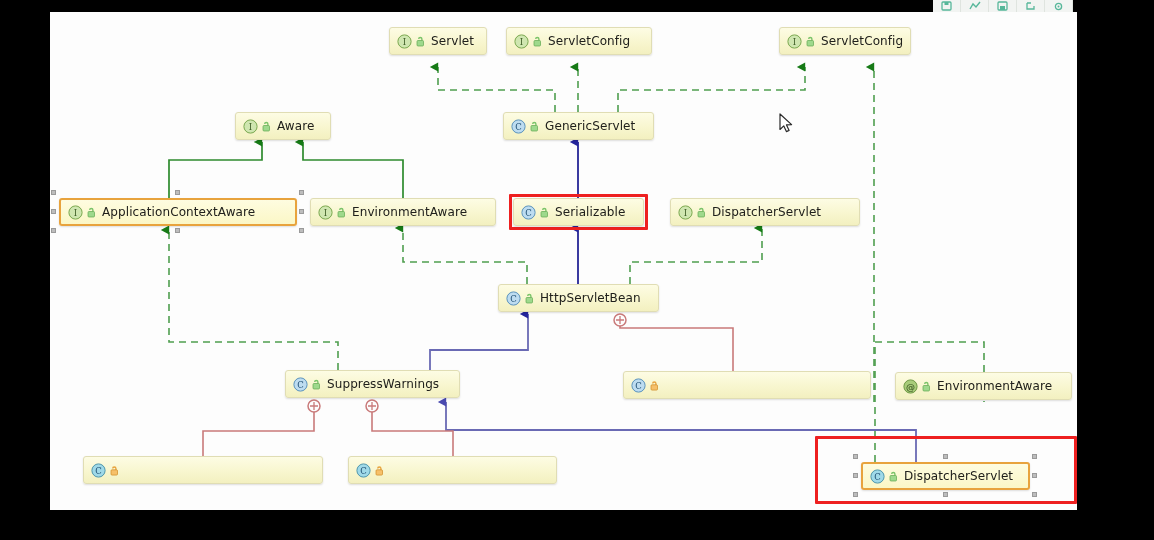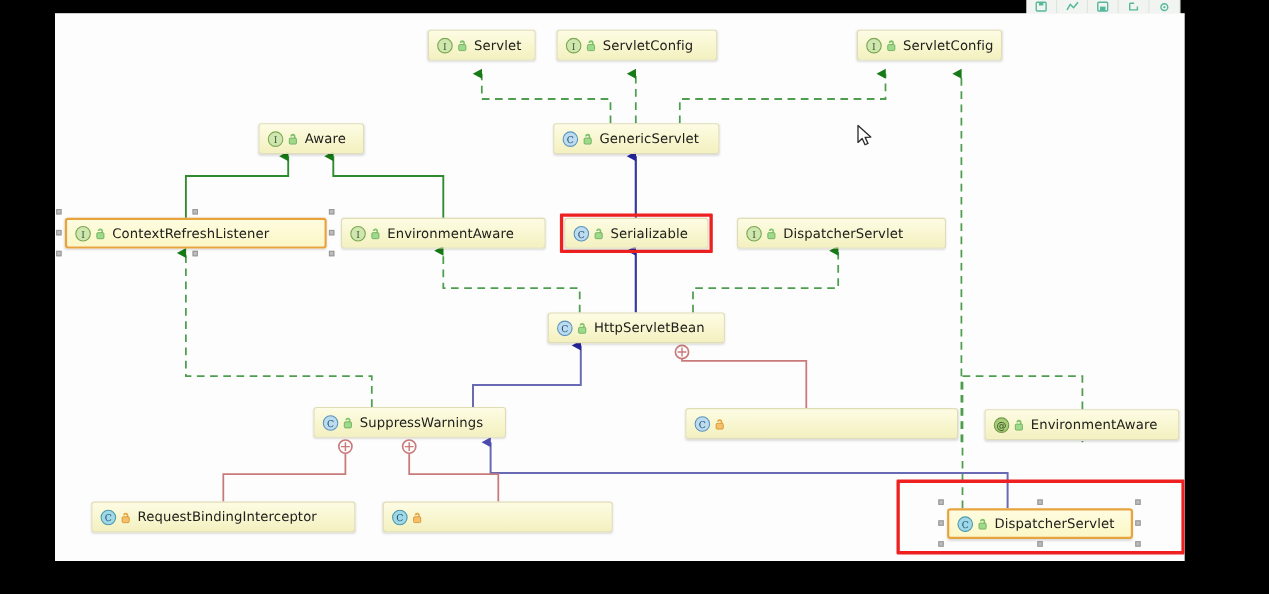--- a/index.html
+++ b/index.html
@@ -289,21 +289,21 @@
             <circle cx="7.5" cy="7.5" r="6.6" fill="#cfe6b0" stroke="#7aa84f" stroke-width="1"></circle>
             <text x="7.5" y="11" font-size="8.5" font-family="DejaVu Serif, serif" fill="#3d5c25" text-anchor="middle">I</text>
           </svg>
       </span>
       <span class="vis">
         <svg width="11" height="13" viewBox="0 0 11 13">
             <path d="M3 4 a2.3 2.3 0 0 1 4.6 0 v1.5 h-1.4 V4 a1 1 0 0 0-1.9 0 z" fill="#7cc46a"></path>
             <rect x="2" y="5.5" width="6.5" height="5.5" rx="1" fill="#9ed98c" stroke="#5fa84f" stroke-width="0.7"></rect>
           </svg>
       </span>
-      <span class="nm">ContextRefreshListener</span>
+      <span class="nm">ApplicationContextAware</span>
     </div>
 
     <div class="node" style="left:260px; top:186px; width:186px;">
       <span class="ico">
         <svg width="15" height="15" viewBox="0 0 15 15">
             <circle cx="7.5" cy="7.5" r="6.6" fill="#cfe6b0" stroke="#7aa84f" stroke-width="1"></circle>
             <text x="7.5" y="11" font-size="8.5" font-family="DejaVu Serif, serif" fill="#3d5c25" text-anchor="middle">I</text>
           </svg>
       </span>
       <span class="vis">
@@ -416,21 +416,20 @@
             <circle cx="7.5" cy="7.5" r="6.6" fill="#9fd9e8" stroke="#4f97ad" stroke-width="1"></circle>
             <text x="7.5" y="11" font-size="8.5" font-family="DejaVu Serif, serif" fill="#1f4f73" text-anchor="middle">C</text>
           </svg>
       </span>
       <span class="vis">
         <svg width="11" height="13" viewBox="0 0 11 13">
             <path d="M3 4.5 a2.3 2.3 0 0 1 4.6 0 v1.5 h-1.3 V4.5 a1 1 0 0 0-1.9 0 z" fill="#e8a33d"></path>
             <rect x="2" y="5.8" width="6.5" height="5.3" rx="1" fill="#f6c06a" stroke="#d08a22" stroke-width="0.7"></rect>
           </svg>
       </span>
-      <span class="nm">RequestBindingInterceptor</span>
     </div>
 
     <div class="node" style="left:298px; top:444px; width:209px;">
       <span class="ico">
         <svg width="15" height="15" viewBox="0 0 15 15">
             <circle cx="7.5" cy="7.5" r="6.6" fill="#9fd9e8" stroke="#4f97ad" stroke-width="1"></circle>
             <text x="7.5" y="11" font-size="8.5" font-family="DejaVu Serif, serif" fill="#1f4f73" text-anchor="middle">C</text>
           </svg>
       </span>
       <span class="vis">

